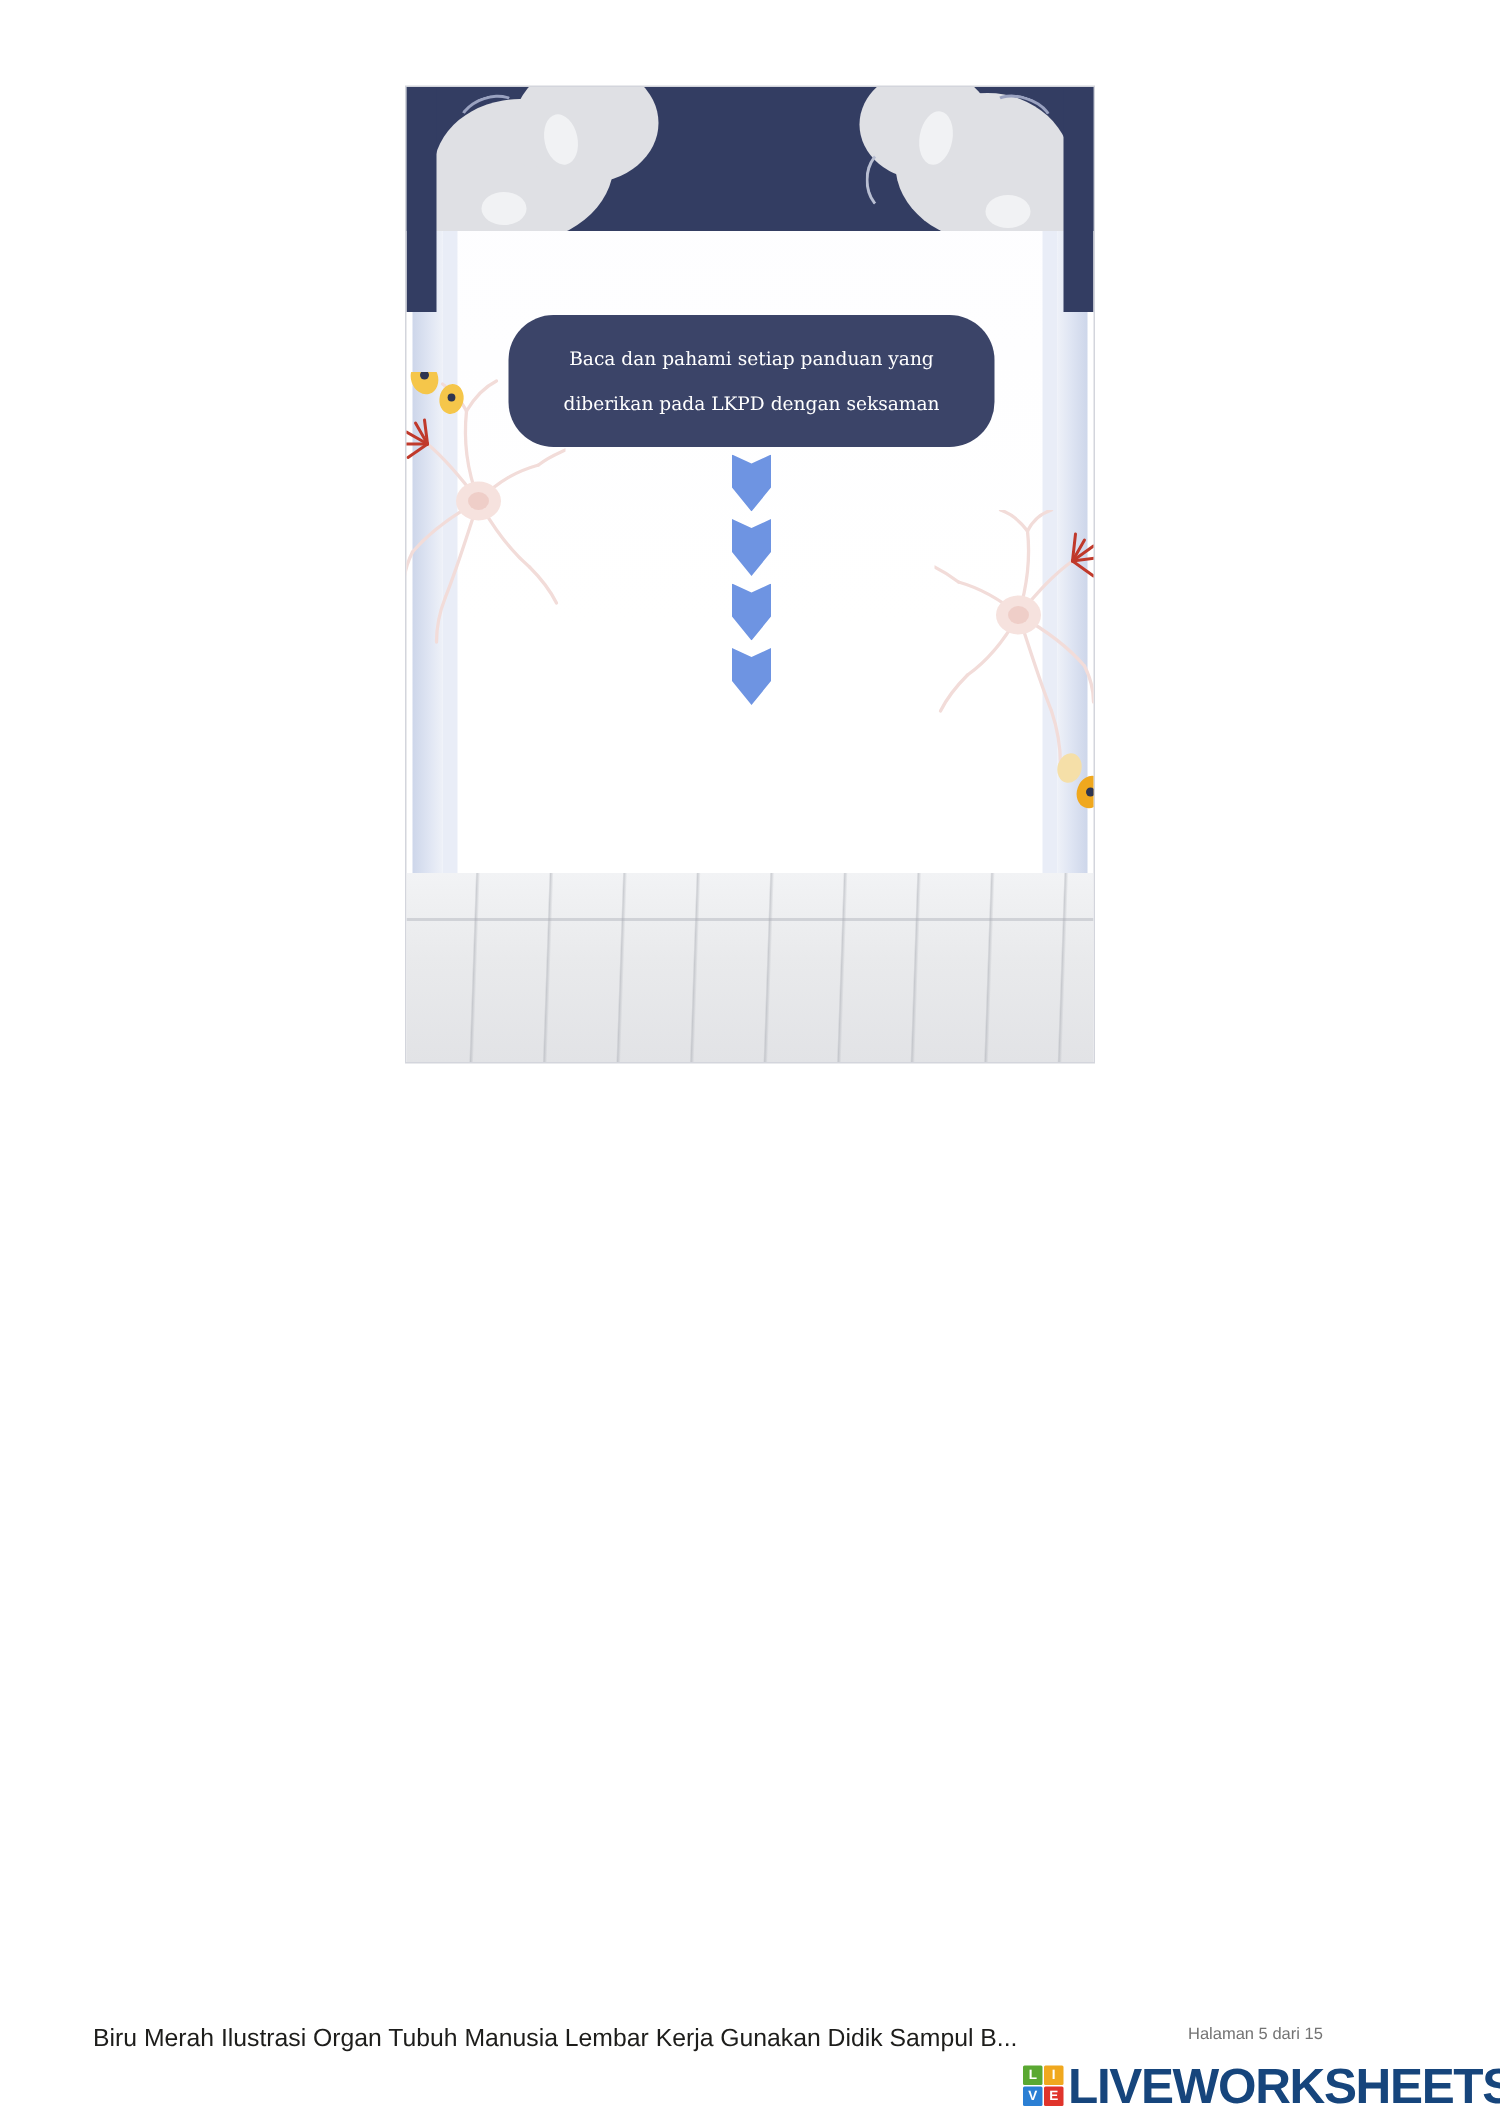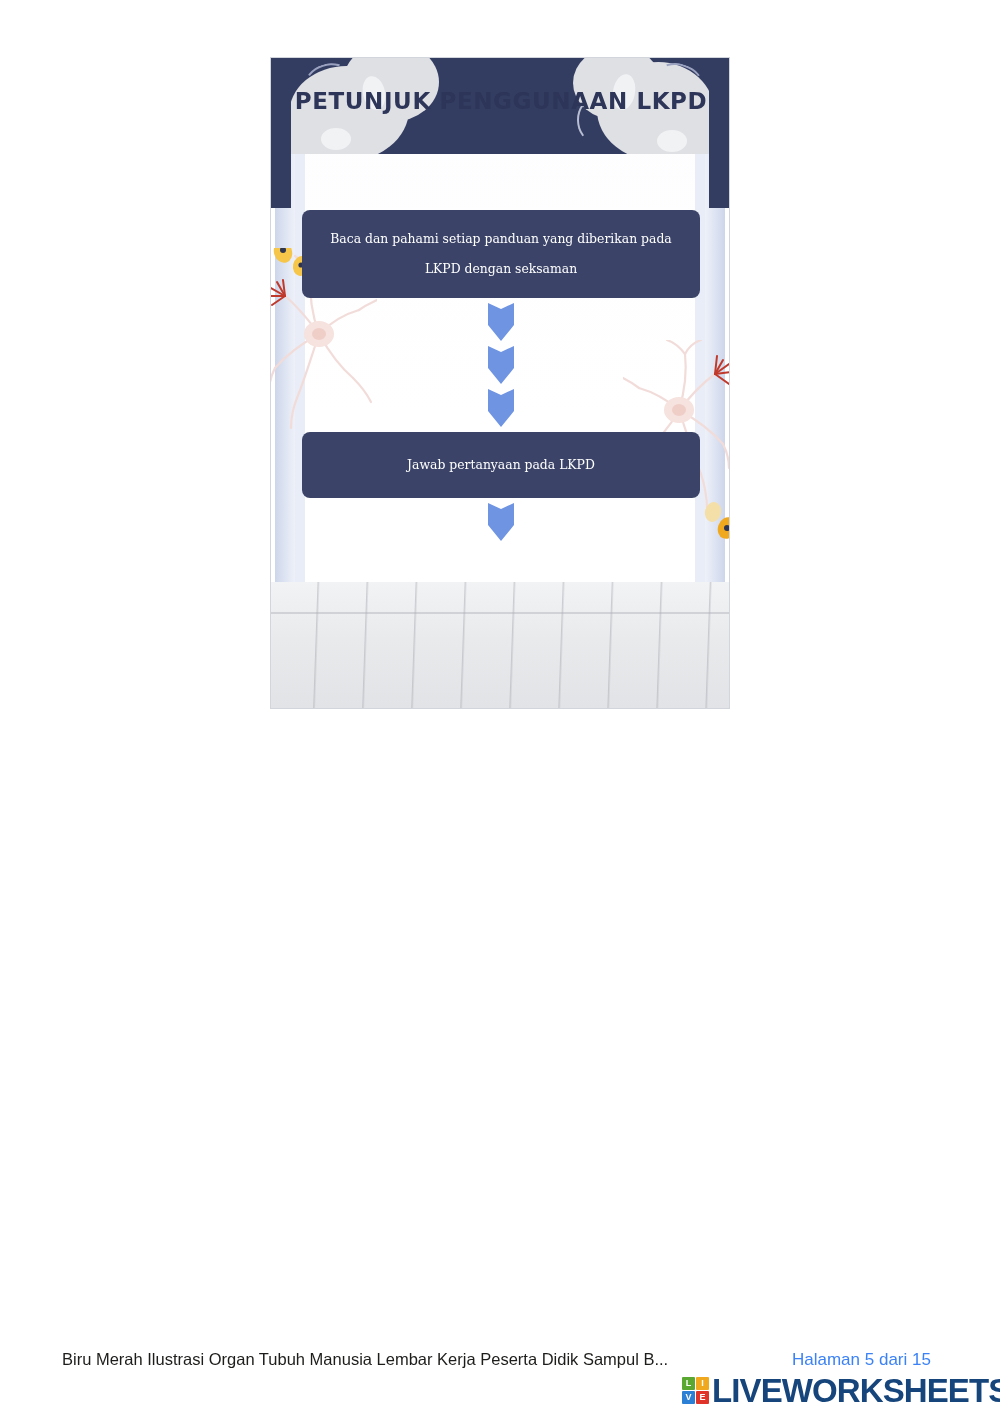--- a/index.html
+++ b/index.html
@@ -162,23 +162,23 @@
   #flow {
     position: absolute;
     left: 0;
     top: 96px;
     width: 460px;
     z-index: 5;
   }
   .flow-box {
     position: relative;
     margin: 0 auto;
-    width: 398px;
+    width: 324px;
     background: #3b4468;
-    border-radius: 8px;
+    border-radius: 30px;
     color: #ffffff;
     font-family: "DejaVu Serif", serif;
     font-size: 12.4px;
     line-height: 30px;
     text-align: center;
     padding: 14px 20px;
     box-sizing: border-box;
   }
   .flow-box.single { padding: 18px 20px; }
 
@@ -212,22 +212,22 @@
     left: 62px;
     top: 10px;
     font-size: 16.5px;
     color: #1d1d1b;
     white-space: nowrap;
   }
   .footer-page {
     position: absolute;
     left: 792px;
     top: 10px;
-    font-size: 17px;
-    color: #3b82f6;
+    font-size: 11px;
+    color: #737373;
     white-space: nowrap;
   }
   .brand {
     position: absolute;
     left: 682px;
     top: 34px;
     display: flex;
     align-items: center;
     gap: 3px;
   }
@@ -346,47 +346,43 @@
     <div class="blob-white w2"></div>
     <div class="blob-white w3"></div>
     <div class="blob-white w4"></div>
     <div class="arc a1"></div>
     <div class="arc a2"></div>
     <div class="arc a3"></div>
   </div>
   <div class="corner c-left"></div>
   <div class="corner c-right"></div>
 
-  <div class="poster-title">PETUNJUK PENGGUNAAN LKPD</div>
 
   <div id="flow">
 
     <div class="flow-box" style="margin-top:56px">
       <span>Baca dan pahami setiap panduan yang diberikan pada LKPD  dengan seksaman</span>
     </div>
 
     <div class="flow-arrow"></div>
 
 
     <div class="flow-arrow"></div>
 
 
     <div class="flow-arrow"></div>
 
-    <div class="flow-box single">
-      <span>Jawab pertanyaan pada LKPD</span>
-    </div>
 
     <div class="flow-arrow"></div>
 
   </div>
 </div>
 
 <div id="footer">
-  <div class="footer-title">Biru Merah Ilustrasi Organ Tubuh Manusia Lembar Kerja Peserta Didik Sampul B...</div>
+  <div class="footer-title">Biru Merah Ilustrasi Organ Tubuh Manusia Lembar Kerja Gunakan Didik Sampul B...</div>
   <div class="footer-page">Halaman 5 dari 15</div>
 
   <div class="brand">
     <div class="brand-grid">
       <div class="brand-cell" style="background: rgb(90, 168, 50);">L</div>
       <div class="brand-cell" style="background: rgb(240, 168, 30);">I</div>
       <div class="brand-cell" style="background: rgb(43, 127, 212);">V</div>
       <div class="brand-cell" style="background: rgb(224, 52, 43);">E</div>
     </div>
     <div class="brand-word" style="color: rgb(22, 69, 124);">LIVEWORKSHEETS</div>

